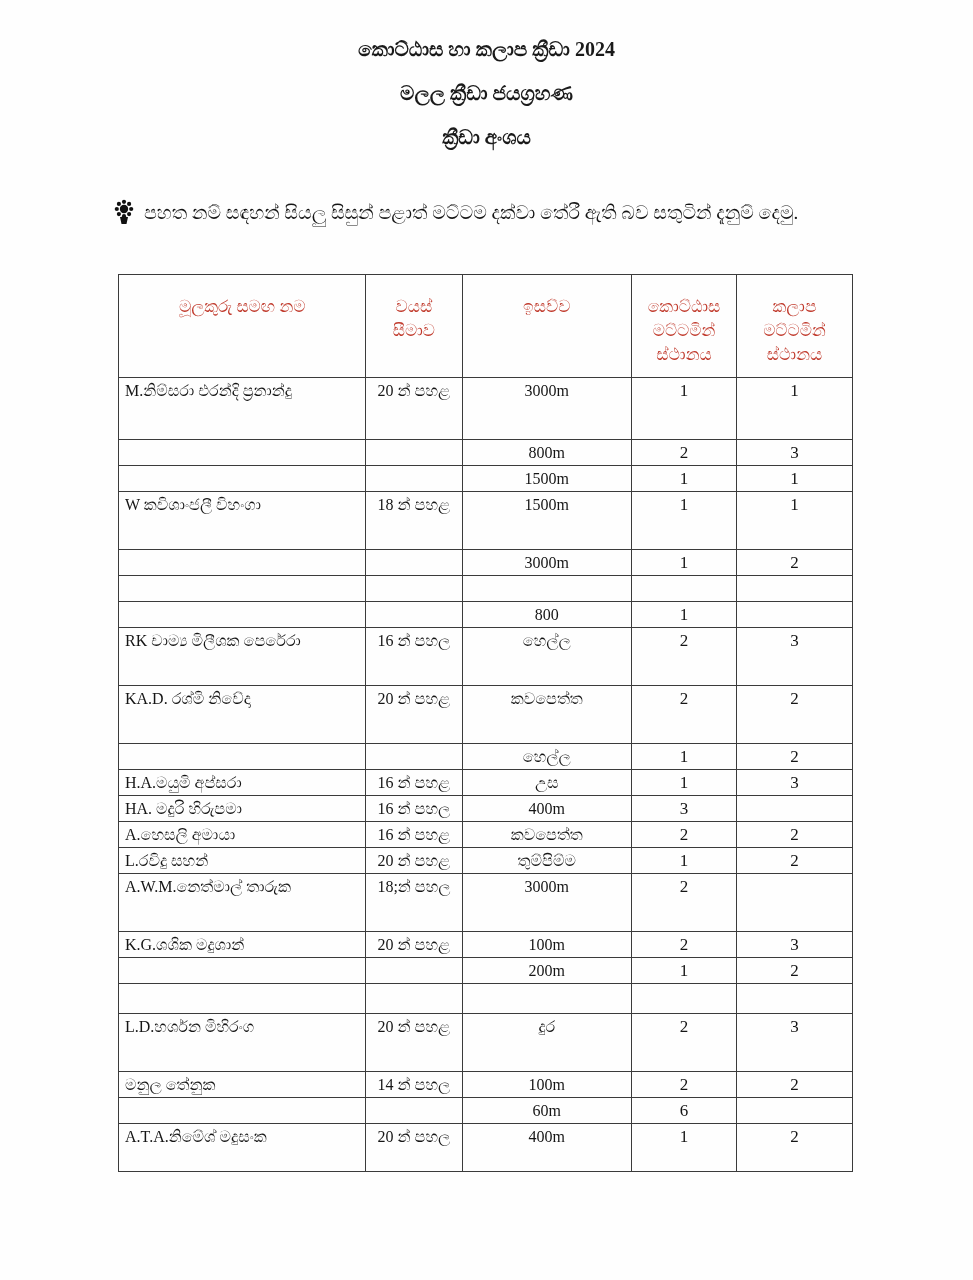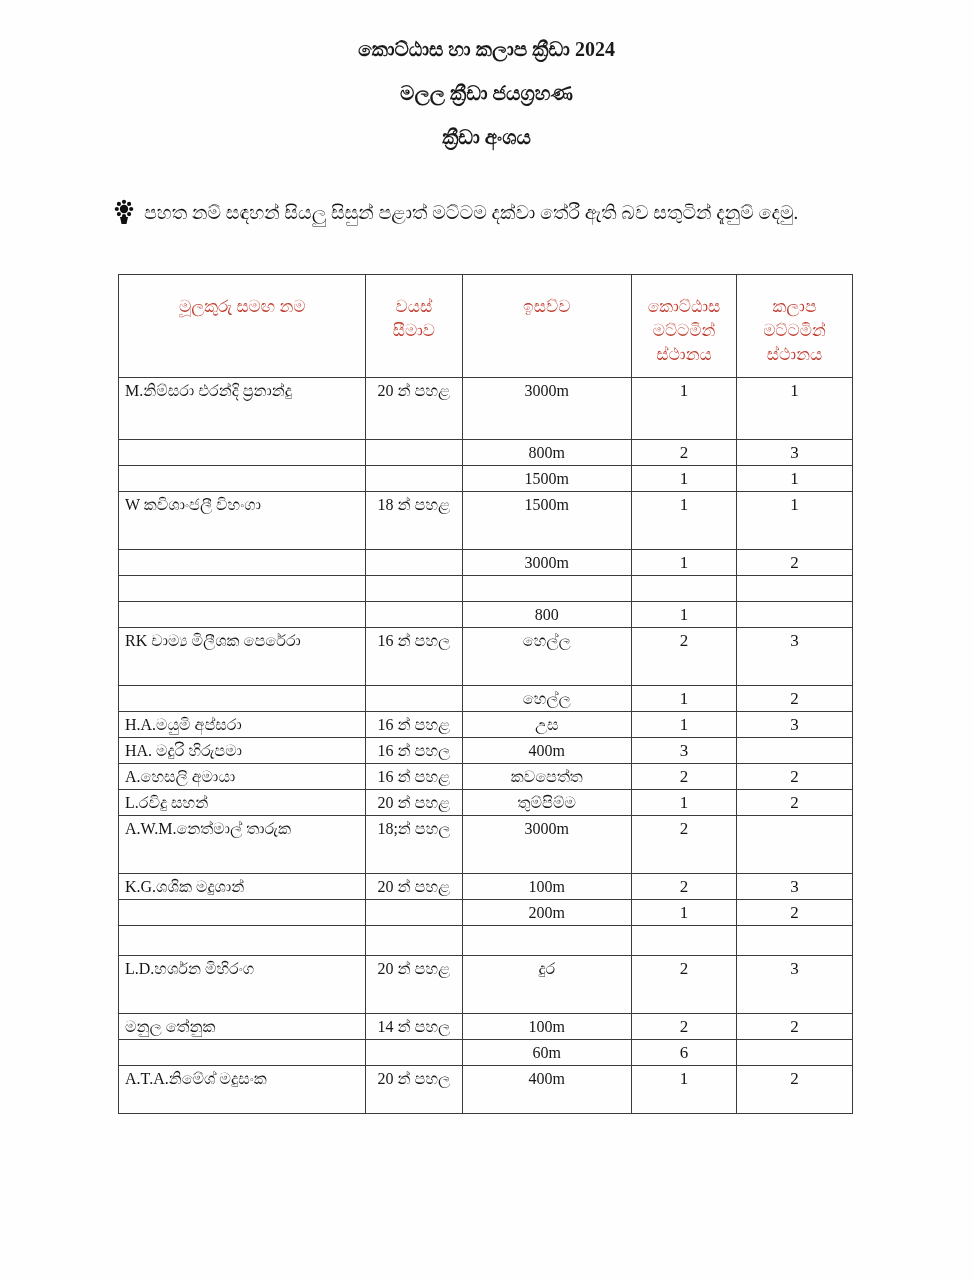--- a/index.html
+++ b/index.html
@@ -151,20 +151,27 @@
           <td class="c-div">1</td>
           <td class="c-zone"></td>
         </tr>
         <tr style="height: 58px;">
           <td class="c-name">RK චාම්‍ය මිලීශක පෙරේරා</td>
           <td class="c-age">16 න් පහල</td>
           <td class="c-event">හෙල්ල</td>
           <td class="c-div">2</td>
           <td class="c-zone">3</td>
         </tr>
+        <tr style="height: 58px;">
+          <td class="c-name">KA.D. රශ්මි නිවේදා</td>
+          <td class="c-age">20 න් පහළ</td>
+          <td class="c-event">කවපෙත්ත</td>
+          <td class="c-div">2</td>
+          <td class="c-zone">2</td>
+        </tr>
         <tr style="height: 24px;">
           <td class="c-name"></td>
           <td class="c-age"></td>
           <td class="c-event">හෙල්ල</td>
           <td class="c-div">1</td>
           <td class="c-zone">2</td>
         </tr>
         <tr style="height: 24px;">
           <td class="c-name">H.A.මයුමි අප්සරා</td>
           <td class="c-age">16 න් පහළ</td>

